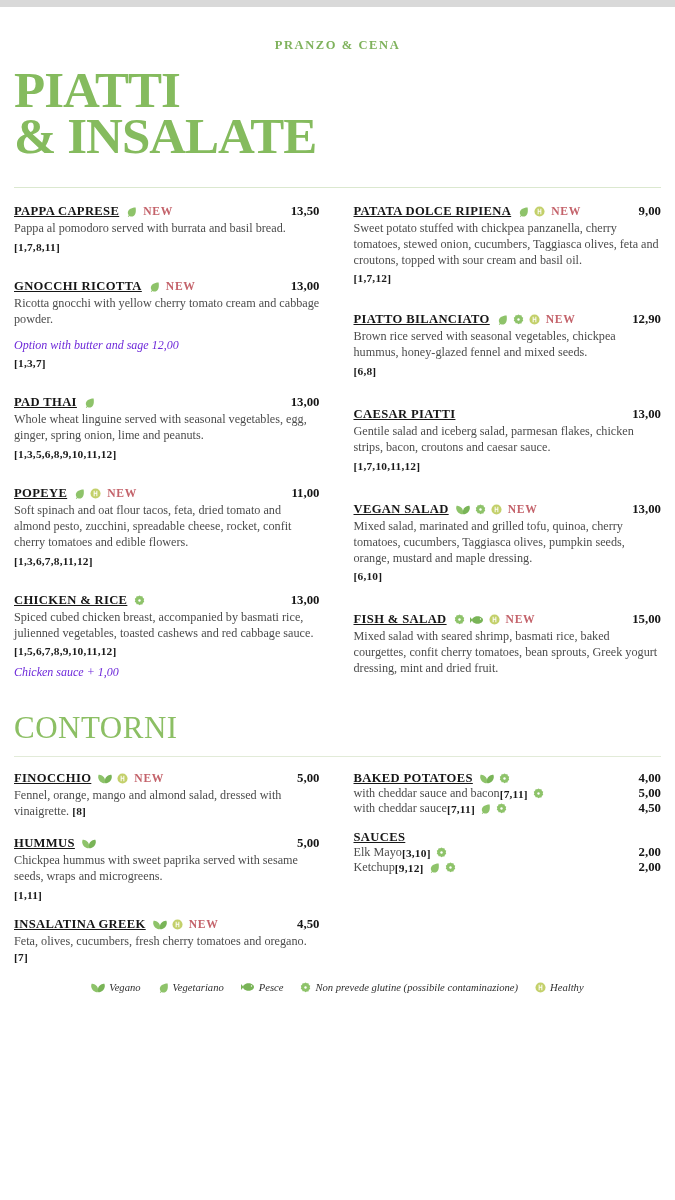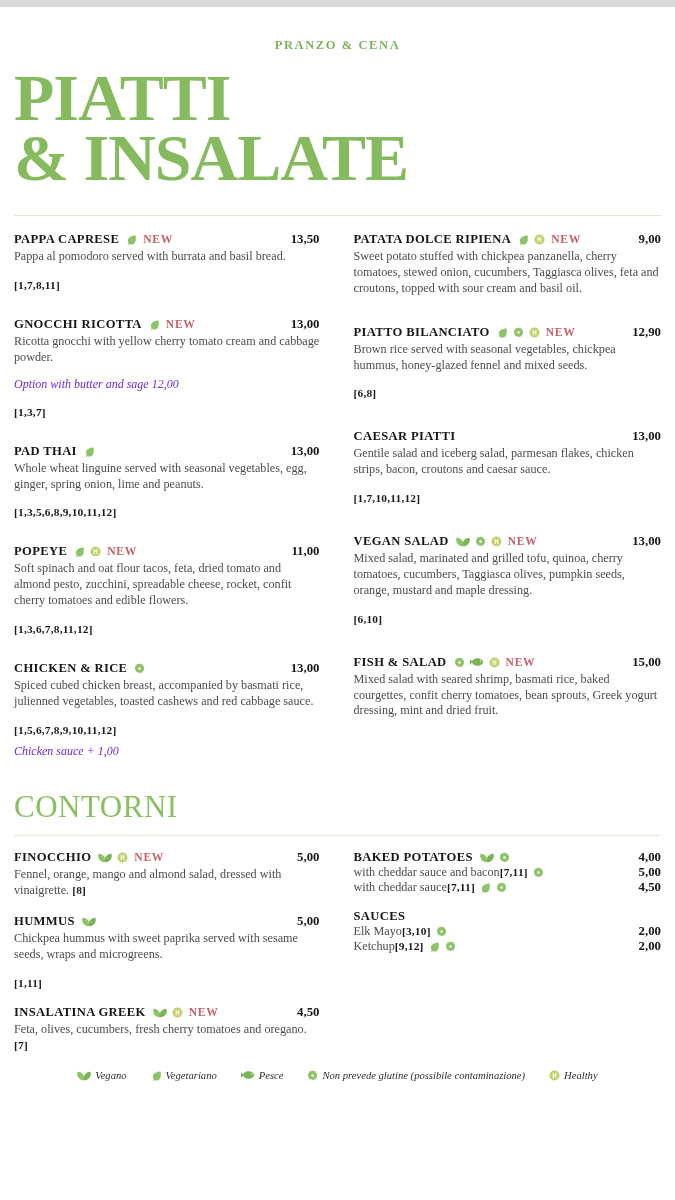--- a/index.html
+++ b/index.html
@@ -17,21 +17,21 @@
     text-align:center;
     color:#7fb25c;
     font-weight:bold;
     font-size:12.5px;
     letter-spacing:1.6px;
     margin-top:31px;
   }
   .bigtitle{
     color:#85bb5e;
     font-weight:bold;
-    font-size:66px;
+    font-size:51px;
     line-height:0.94;
     letter-spacing:-1px;
     margin:14px 0 0 14px;
   }
   .bigtitle .l2{display:block;margin-top:-2px;}
 
   .rule{height:1px;background:#dbe8cf;margin:26px 14px 0 14px;}
   .rule.thin{background:#e2ebd8;}
 
   .cols{display:flex;margin:0 14px;}
@@ -39,24 +39,24 @@
   .col.left{padding-right:18px;}
   .col.right{padding-left:16px;}
 
   .item{margin-bottom:0;}
   .ihead{display:flex;align-items:baseline;justify-content:space-between;}
   .iname{
     font-weight:bold;font-size:12.6px;color:#161616;
     letter-spacing:0.35px;white-space:nowrap;
     display:flex;align-items:center;
   }
-  .iname .txt{margin-right:2px;}
+  .iname .txt{margin-right:2px;text-decoration:underline;}
   .price{font-weight:bold;font-size:12.8px;color:#161616;white-space:nowrap;padding-left:8px;}
   .desc{font-size:12.2px;line-height:1.30;color:#4c4c4c;margin-top:2px;}
-  .alg{font-size:11.4px;font-weight:bold;color:#1a1a1a;margin-top:14px;letter-spacing:0.2px;}
+  .alg{font-size:11.4px;font-weight:bold;color:#1a1a1a;margin-top:4px;letter-spacing:0.2px;}
   .alg.inline{display:inline;margin:0;}
   .opt{font-size:12px;font-style:italic;color:#6d28d9;margin-top:11px;}
   .opt.tight{margin-top:8px;}
 
   .new{color:#c4636b;font-weight:bold;font-size:11.6px;letter-spacing:0.7px;margin-left:6px;}
 
   
   .ic{display:inline-block;vertical-align:middle;margin-left:5px;line-height:0;}
   .ic svg{display:block;}
 
@@ -64,21 +64,21 @@
   .sect{
     color:#8cbf64;font-size:31px;letter-spacing:0.5px;
     margin:30px 0 0 14px;font-weight:normal;
   }
   .srow{display:flex;align-items:baseline;justify-content:space-between;}
   .subline{font-size:12.2px;color:#4c4c4c;display:flex;align-items:center;}
 
   
   .legend{
     display:flex;justify-content:center;
-    gap:24px;margin-top:16px;font-size:10.6px;font-style:italic;color:#2e2e2e;
+    gap:17px;margin-top:16px;font-size:10.6px;font-style:italic;color:#2e2e2e;
   }
   .legend .lg{display:flex;align-items:center;gap:4px;white-space:nowrap;}
   .legend .ic{margin-left:0;}
 </style>
 </head>
 <body>
 
 <div class="topstrip"></div>
 
 <div class="page">
@@ -196,20 +196,21 @@
                 <svg width="11" height="11" viewBox="0 0 24 24">
                   <circle cx="12" cy="12" r="11" fill="#c3d06a"></circle>
                   <path fill="#ffffff" d="M8 6h2.1v4.6h3.8V6H16v12h-2.1v-5.2h-3.8V18H8z"></path>
                 </svg>
               </span>
               <span class="new">NEW</span>
             </div>
             <div class="price">9,00</div>
           </div>
           <div class="desc">Sweet potato stuffed with chickpea panzanella, cherry tomatoes, stewed onion, cucumbers, Taggiasca olives, feta and croutons, topped with sour cream and basil oil.</div>
+          <div class="alg">[1,7,12]</div>
         </div>
         <div class="item" style="margin-top: 28px;">
           <div class="ihead">
             <div class="iname">
               <span class="txt">PIATTO BILANCIATO</span>
               <span class="ic">
                 <svg width="11" height="11" viewBox="0 0 24 24">
                   <path fill="#8ec36a" d="M21 3C11 3 4 8 4 15c0 2.2.8 4 2.2 5.3L4 22.6l1.4 1.4 2.3-2.3C9 22.9 10.8 23 12 23c7 0 11-7 9-20z"></path>
                 </svg>
               </span>

